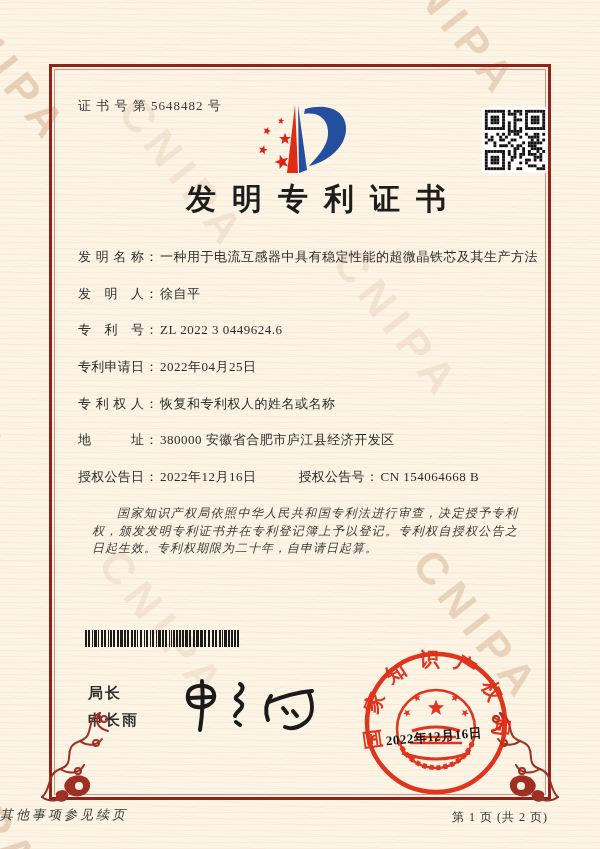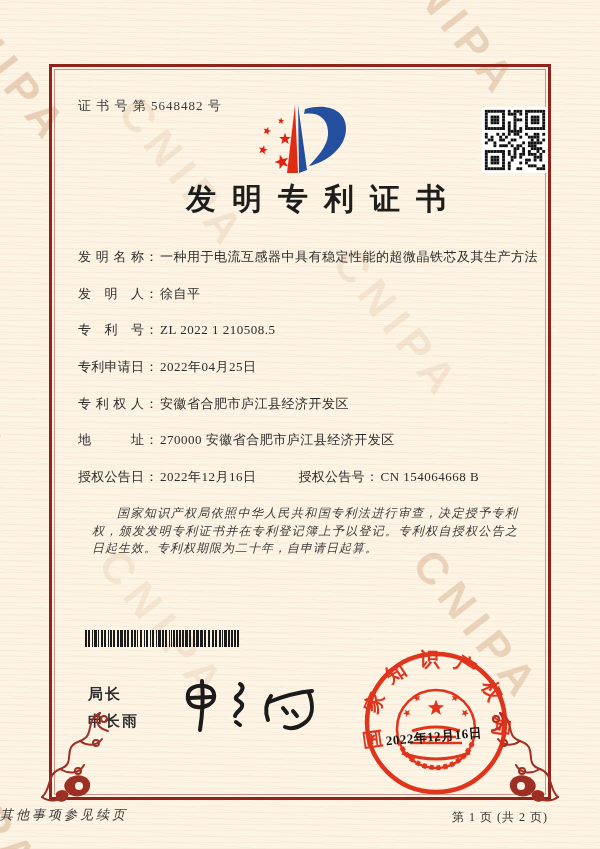--- a/index.html
+++ b/index.html
@@ -37,21 +37,21 @@
   .pair2{margin-left:42px;}
   .body-text{
     position:absolute;left:26px;top:424px;width:454px;
     font-size:12px;line-height:17.6px;color:#3a3a3a;font-style:italic;
     text-align:justify;letter-spacing:1px;
   }
   .body-text p{margin:14px;text-indent:25px;}
   .barcode{position:absolute;left:33px;top:563px;width:155px;height:17px;}
   .sig-block{
     position:absolute;left:36px;top:614px;line-height:27px;
-    font-family:Liberation Serif, serif;
+    font-family:Liberation Mono, monospace;
     font-size:15px;font-weight:600;color:#2f2f2f;letter-spacing:2px;
   }
   .signature{position:absolute;left:124px;top:592px;width:148px;height:82px;}
   .seal{position:absolute;left:309px;top:581px;width:150px;height:150px;z-index:5;opacity:0.95;}
   .seal-date{
     position:absolute;left:318px;top:661px;width:128px;text-align:center;
     font-size:13px;font-weight:bold;color:#151515;transform:rotate(-5deg);z-index:6;letter-spacing:0.5px;
   }
   .page-info{position:absolute;left:0;top:742px;width:100%;text-align:right;font-size:12px;color:#333;letter-spacing:1px;}
   .ornament{position:absolute;width:72px;height:100px;z-index:4;}
@@ -344,21 +344,21 @@
         </div>
         <div class="field-row">
           <span class="flabel">
             <span class="flabel-chars">
               <span>专</span>
               <span>利</span>
               <span>号</span>
             </span>
             <span class="colon">：</span>
           </span>
-          <span class="fvalue">ZL 2022 1 210508.5</span>
+          <span class="fvalue">ZL 2022 3 0449624.6</span>
         </div>
         <div class="field-row">
           <span class="flabel">
             <span class="flabel-chars">
               <span>专</span>
               <span>利</span>
               <span>申</span>
               <span>请</span>
               <span>日</span>
             </span>
@@ -369,31 +369,31 @@
         <div class="field-row">
           <span class="flabel">
             <span class="flabel-chars">
               <span>专</span>
               <span>利</span>
               <span>权</span>
               <span>人</span>
             </span>
             <span class="colon">：</span>
           </span>
-          <span class="fvalue">安徽省合肥市庐江县经济开发区</span>
+          <span class="fvalue">恢复和专利权人的姓名或名称</span>
         </div>
         <div class="field-row">
           <span class="flabel">
             <span class="flabel-chars">
               <span>地</span>
               <span>址</span>
             </span>
             <span class="colon">：</span>
           </span>
-          <span class="fvalue">270000 安徽省合肥市庐江县经济开发区</span>
+          <span class="fvalue">380000 安徽省合肥市庐江县经济开发区</span>
         </div>
         <div class="field-row">
           <span class="flabel">
             <span class="flabel-chars">
               <span>授</span>
               <span>权</span>
               <span>公</span>
               <span>告</span>
               <span>日</span>
             </span>

